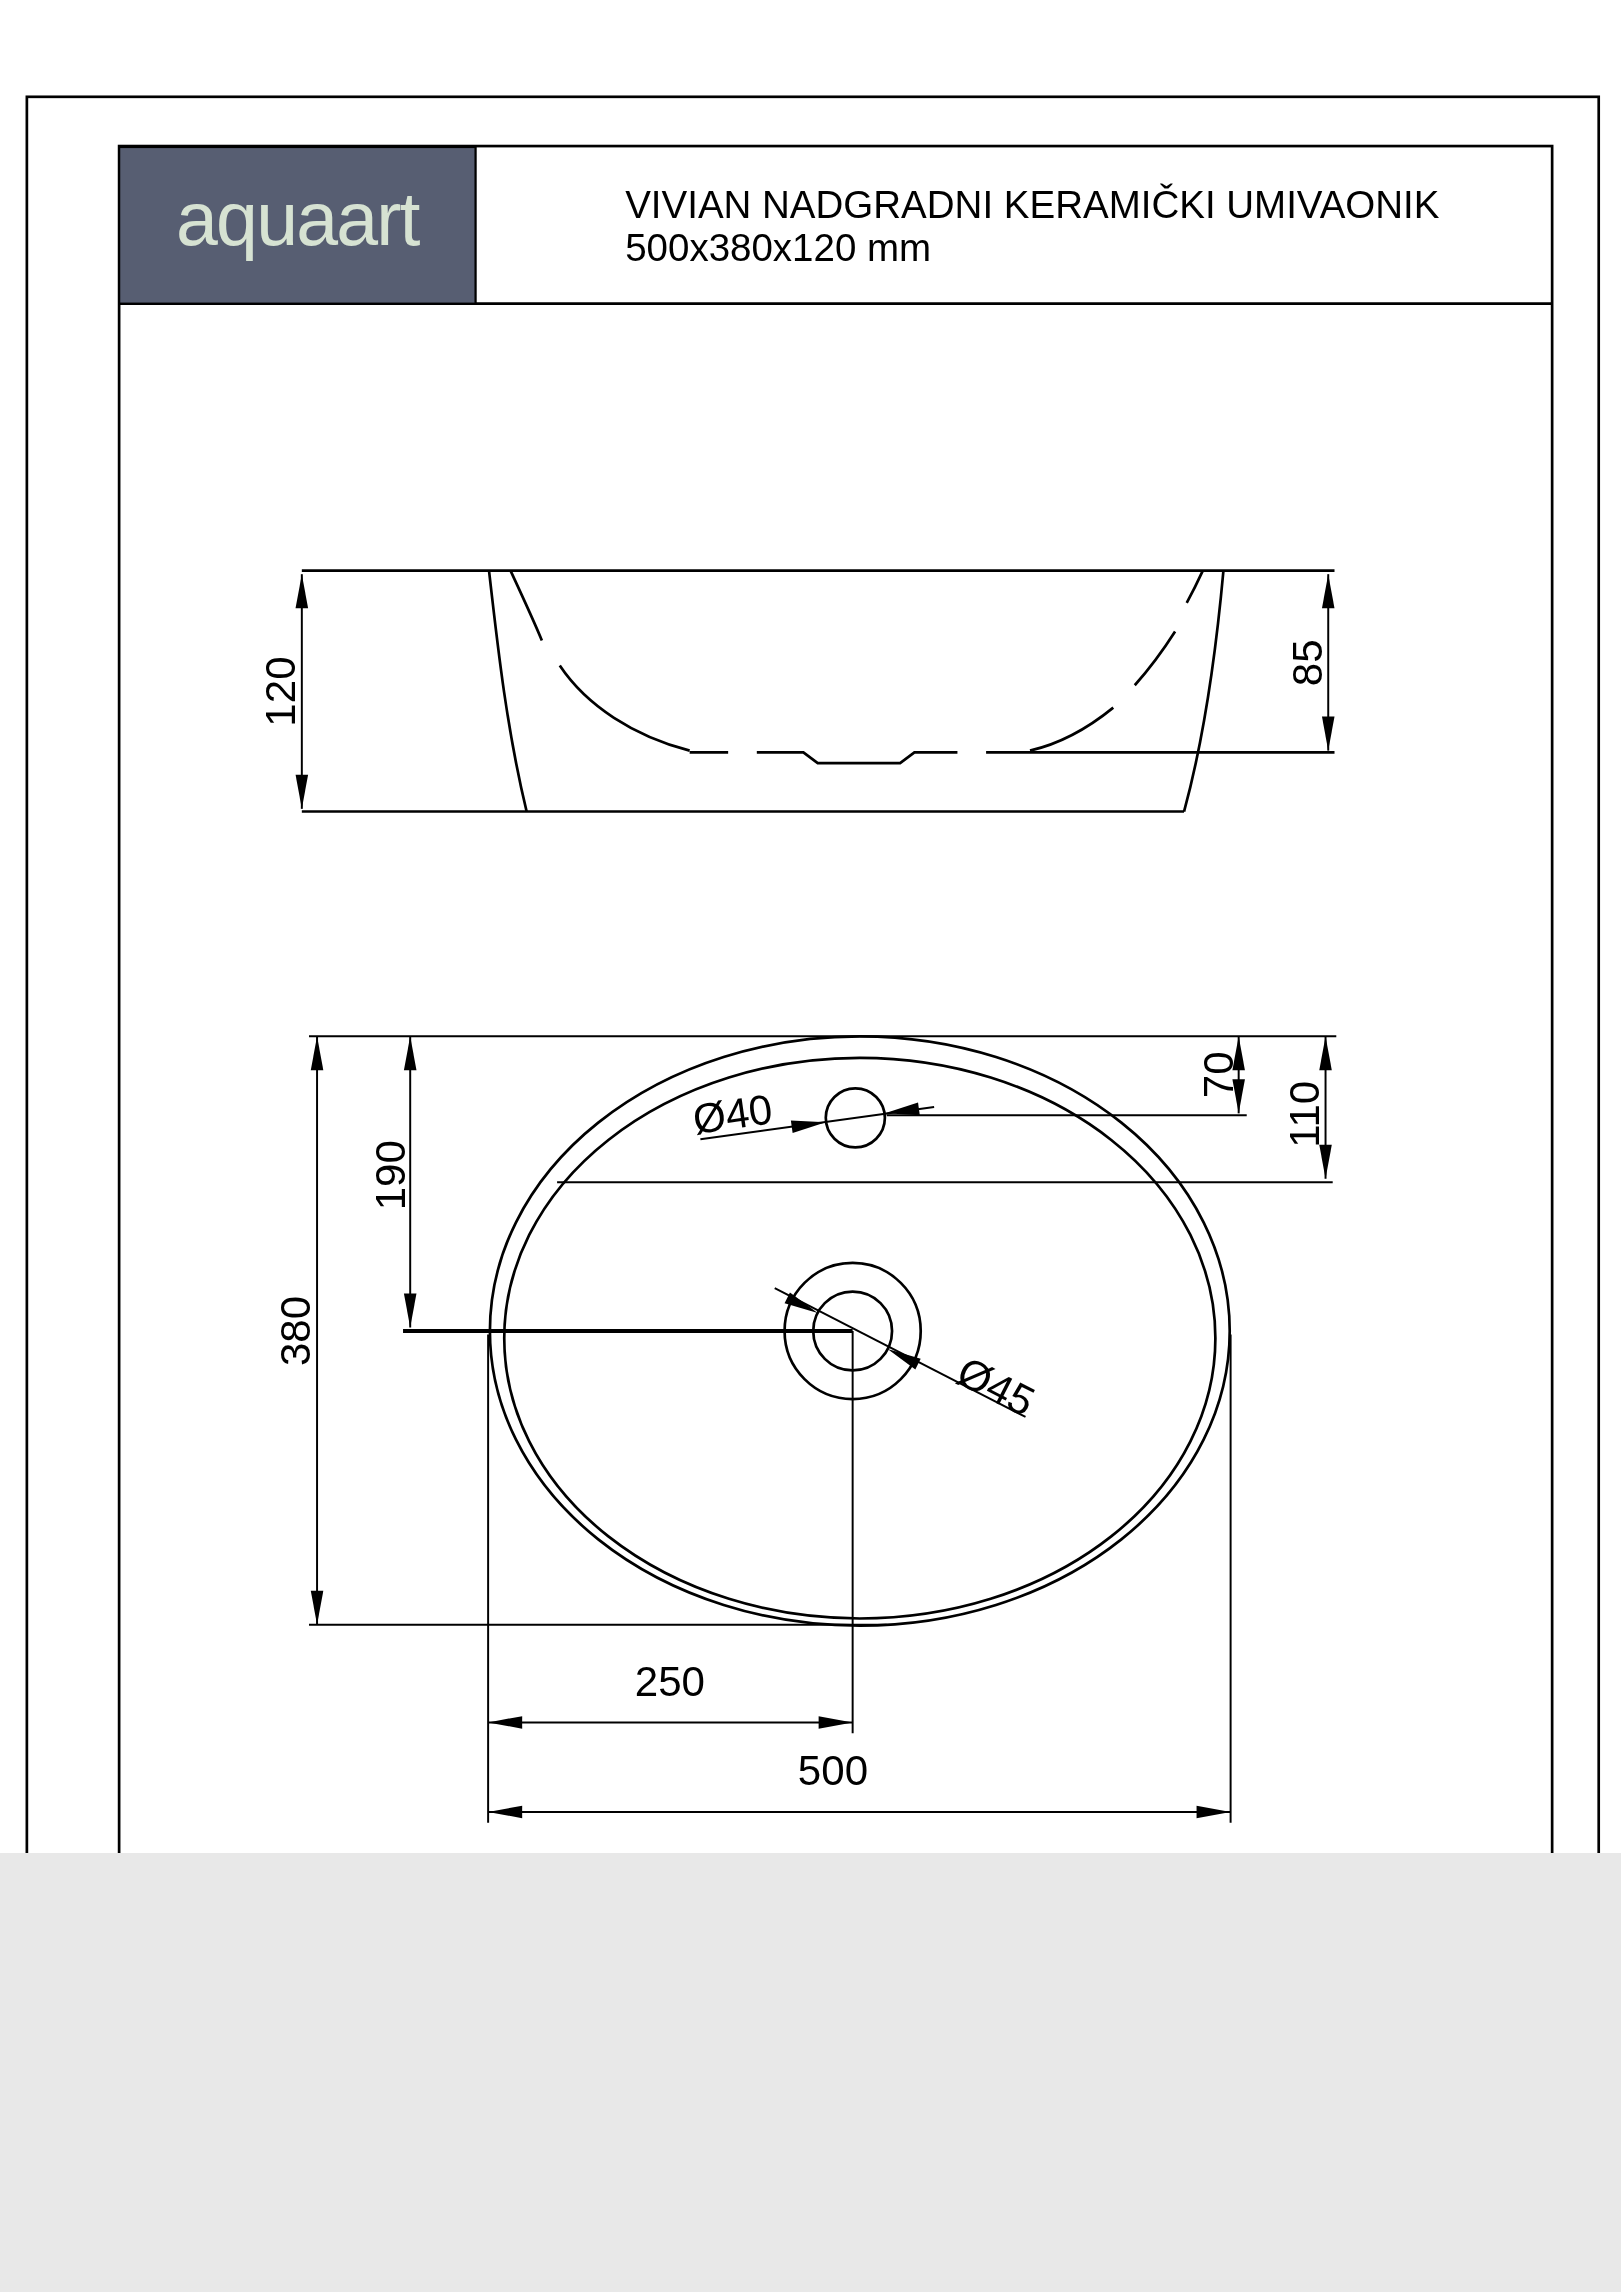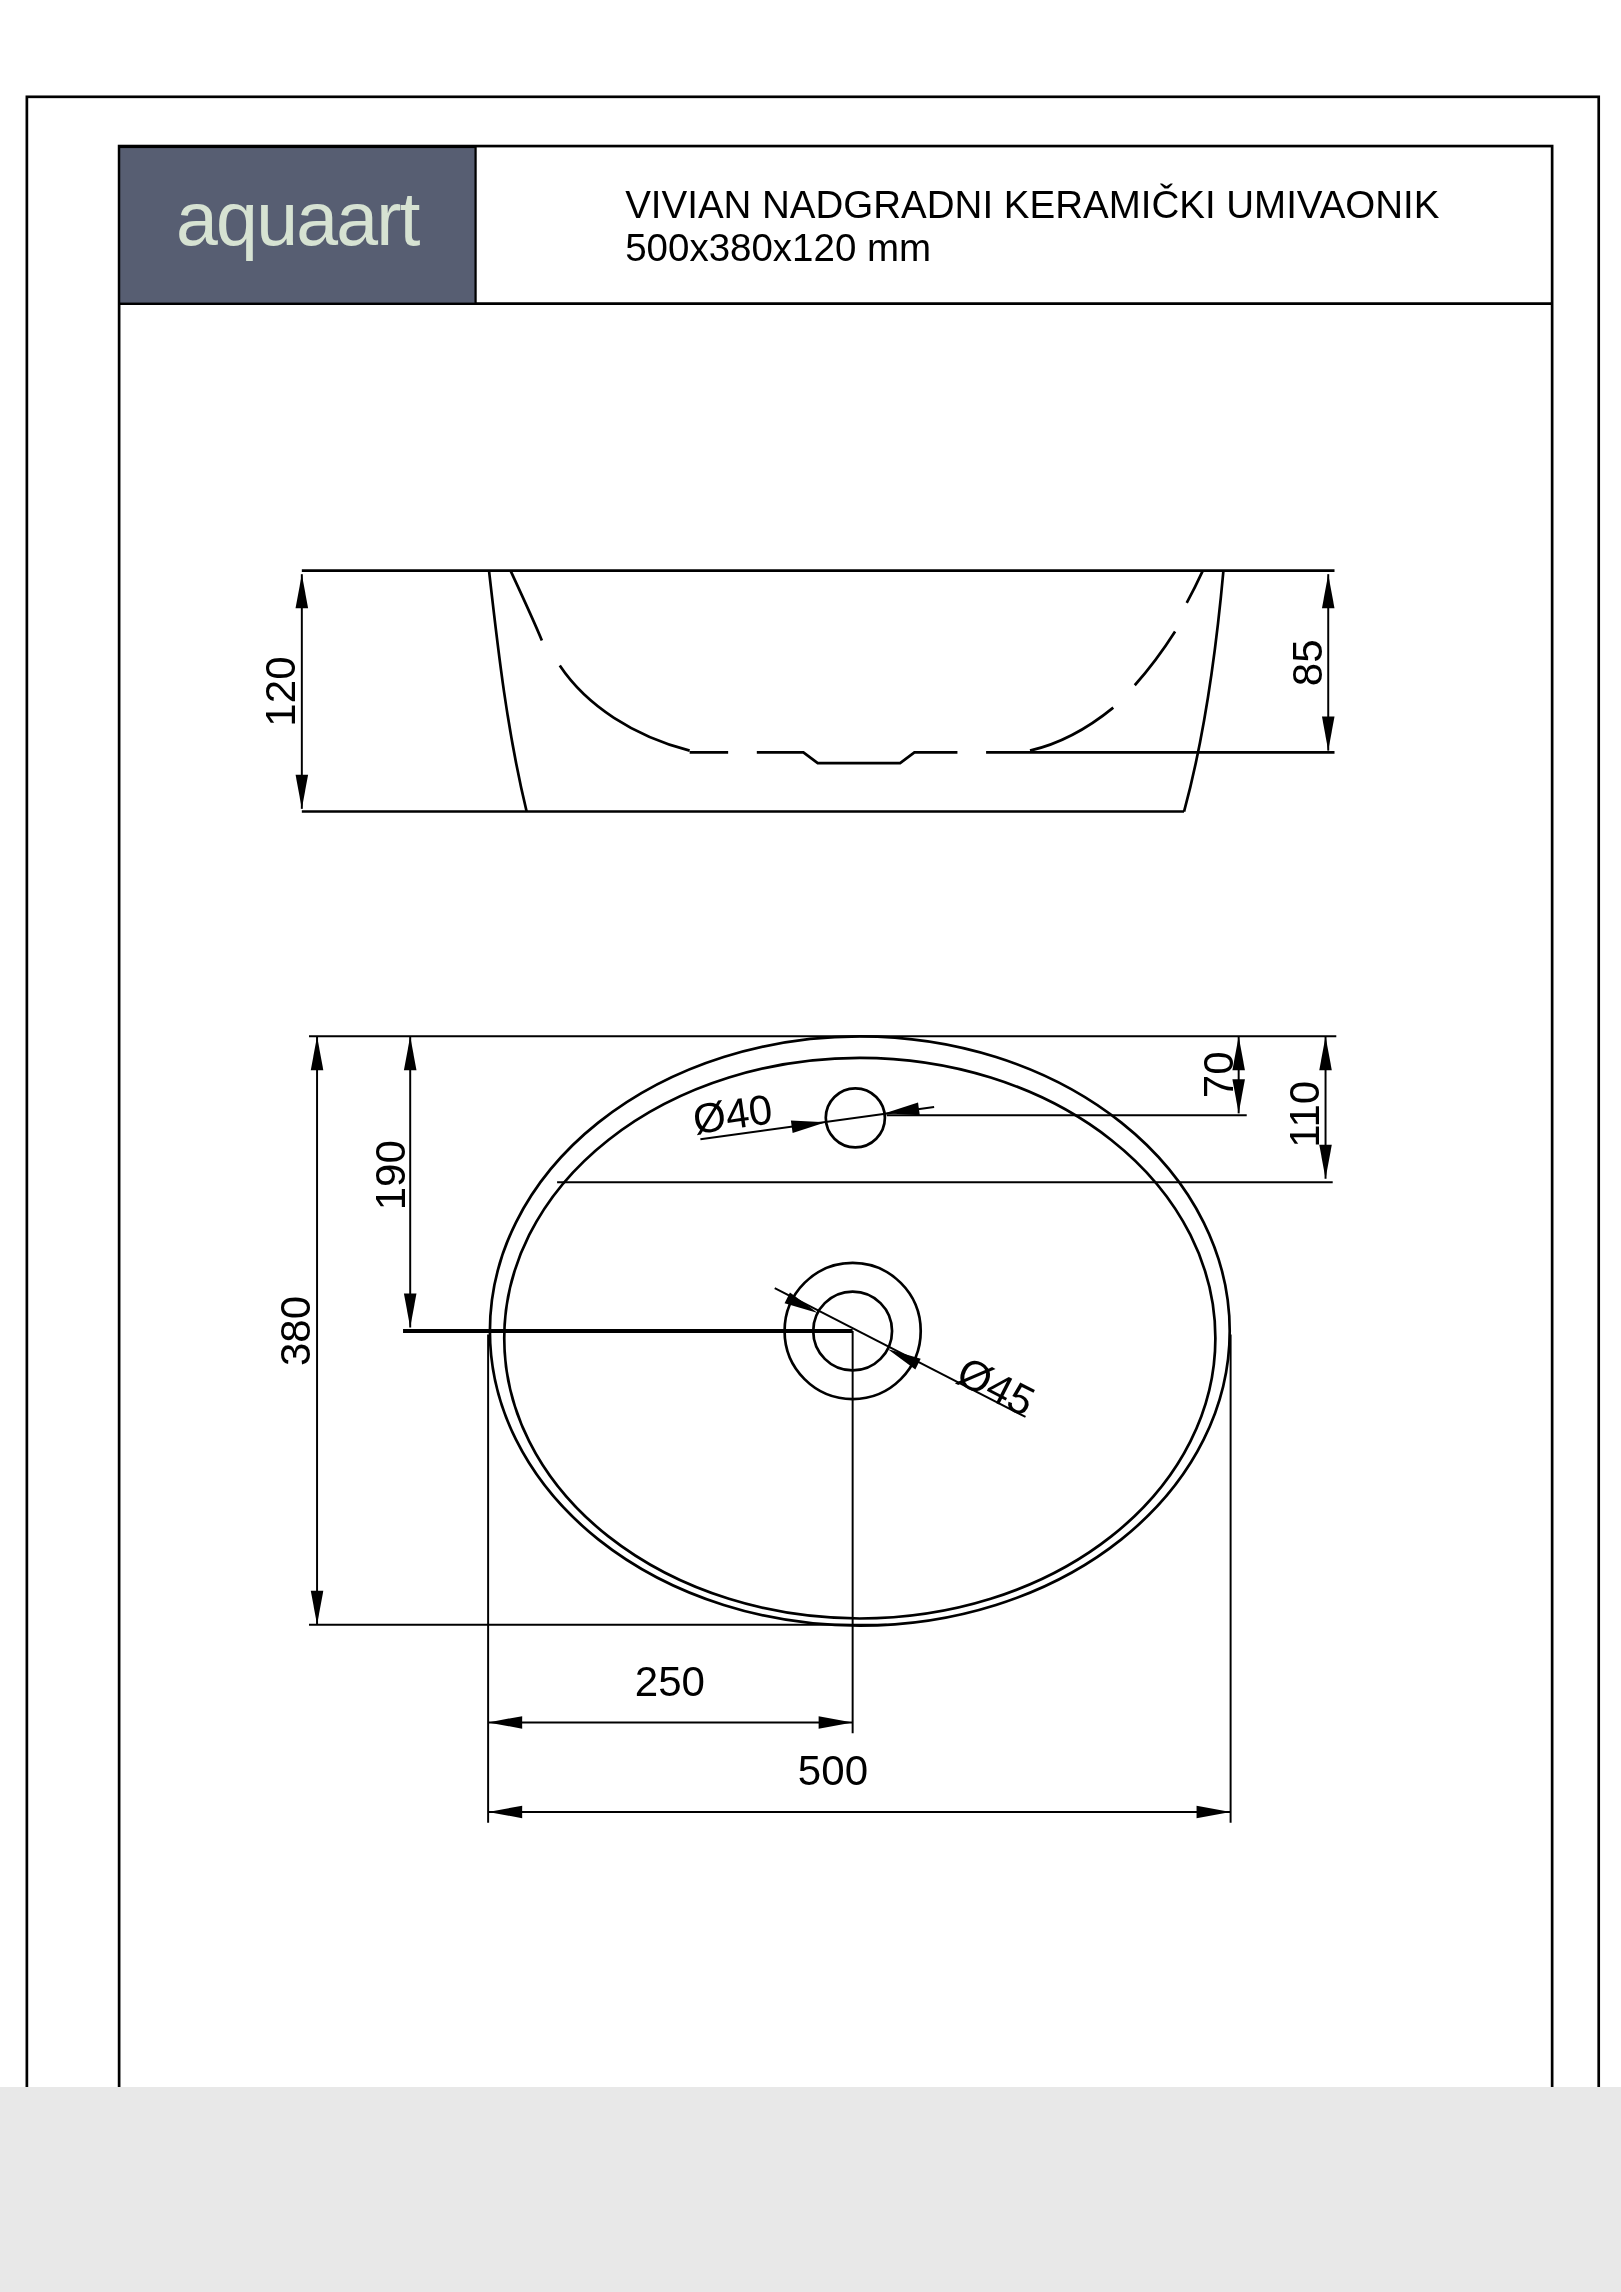--- a/index.html
+++ b/index.html
@@ -1,16 +1,16 @@
 <!DOCTYPE html>
 <html style="font-size:14.3px"><head>
 <meta charset="utf-8">
 <style>
   html,body{margin:0;padding:0;background:#e8e8e8;}
-  .page{position:relative;width:1622px;height:2087px;background:#ffffff;margin:0 auto;
+  .page{position:relative;width:1622px;height:1853px;background:#ffffff;margin:0 auto;
         font-family:"Liberation Sans", sans-serif;}
   svg{position:absolute;left:0;top:0;}
   .ln{stroke:#000;fill:none;stroke-width:3;}
   .thin{stroke:#000;fill:none;stroke-width:2.2;}
   .heavy{stroke:#000;fill:none;stroke-width:4.5;}
   .frame{stroke:#000;fill:none;stroke-width:3;}
   .arr{fill:#000;stroke:none;}
   .dimtxt{font-family:"Liberation Sans", sans-serif;font-size:47px;fill:#000;}
   .title1{font-family:"Liberation Sans", sans-serif;font-size:43px;fill:#000;}
   .logo-rect{fill:#575e72;stroke:#000;stroke-width:2.5;}

